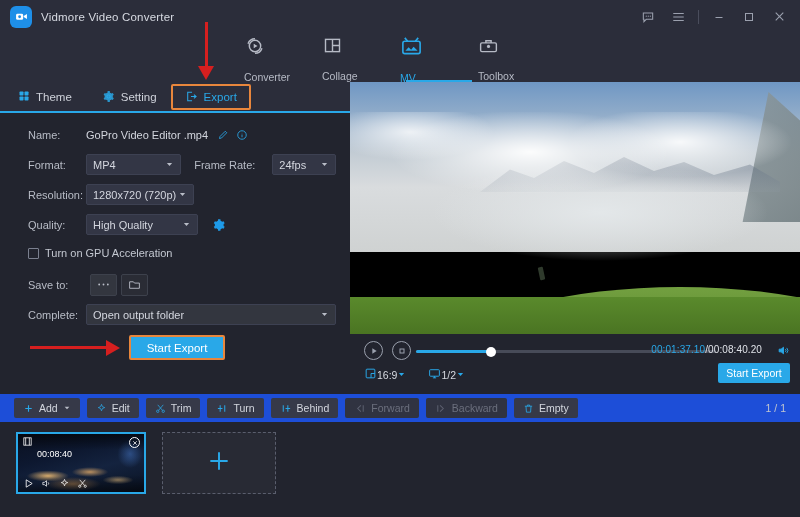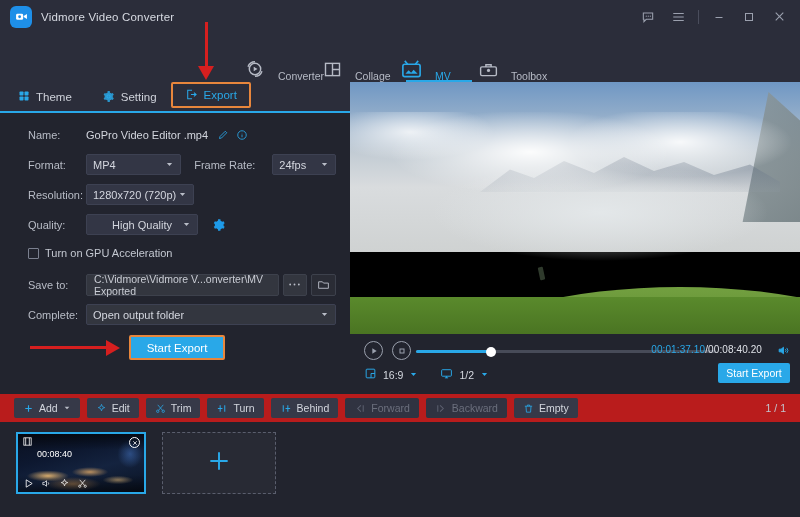--- a/index.html
+++ b/index.html
@@ -40,37 +40,37 @@
   }
   .win-sep { width:1px; height:14px; background:#4a4d5c; margin:0 5px; }
 
   
   .tabbar {
     position: absolute; left: 0; top: 33px; width: 800px; height: 49px;
     background: #2b2d3a;
     display: flex; align-items: flex-start; justify-content: center;
   }
   .tab {
-    width: 78px; height: 49px; display: flex; flex-direction: row;
-    align-items: flex-end; justify-content: flex-start; padding-top: 2px;
+    width: 78px; height: 49px; display: flex; flex-direction: column;
+    align-items: flex-start; justify-content: flex-start; padding-top: 2px;
     color: #b6bac5; font-size: 10.5px; position: relative; gap: 12px;
   }
   .tab .ticon { height: 26px; display:flex; align-items:center; }
   .tab .tlabel { margin-top: 2px; }
   .tab.active { color: #29a8e8; }
   .tab.active::after {
     content:""; position:absolute; left: 6px; right: 6px; bottom: 0;
     height: 2px; background: #29a8e8;
   }
 
   
   .subbar {
     position: absolute; left: 0; top: 82px; width: 350px; height: 30px;
     background: #2b2d3a;
-    display: flex; align-items: flex-start;
+    display: flex; align-items: center;
   }
   .subtab {
     display: flex; align-items: center; gap: 6px;
     font-size: 11.5px; color: #cfd2da; height: 30px; padding: 0 10px;
   }
   .subtab.sel { color: #29a8e8; }
   .subtab.highlighted {
     border: 2px solid #e8863c; border-radius: 2px; height: 26px;
     margin-left: 4px; padding: 0 12px;
   }
@@ -187,31 +187,31 @@
     position:absolute; left:70px; top:-3.5px; width:10px; height:10px;
     background:#fff; border-radius:50%;
   }
   .times {
     position:absolute; right:38px; top:10px; font-size:10px; letter-spacing:.1px;
   }
   .t-cur { color:#29a8e8; }
   .t-tot { color:#dfe2e8; }
   .vol { position:absolute; right:10px; top:9px; color:#29a8e8; }
   .row2 { position:absolute; left:14px; top:33px; display:flex; align-items:center; font-size:10.5px; color:#d6d9e0; }
-  .chip { display:flex; align-items:center; gap:6px; margin-right:22px; }
+  .chip { display:flex; align-items:center; margin-right:22px; }
   .start-export-sm {
     position:absolute; right:10px; top:29px; width:72px; height:20px;
     background:#29a8e8; color:#fff; font-size:10.5px;
     display:flex; align-items:center; justify-content:center; border-radius:2px;
   }
 
   
   .toolbar {
     position:absolute; left:0; top:394px; width:800px; height:28px;
-    background:#b91c1c; display:flex; align-items:center; padding-left:14px;
+    background:#1d4ed8; display:flex; align-items:center; padding-left:14px;
   }
   .tbtn {
     height:20px; background:#363948; border-radius:2px;
     display:flex; align-items:center; gap:5px; padding:0 9px;
     font-size:10.5px; color:#d3d6de; margin-right:7px;
   }
   .tbtn.dis { color:#6b6f7d; background:#303341; }
   .tbtn .ti { color:#29a8e8; display:flex; align-items:center; }
   .tbtn.dis .ti { color:#5d6170; }
   .pageno {
@@ -454,21 +454,21 @@
         <span class="caret">
           <svg width="9" height="9" viewBox="0 0 24 24" fill="#b9bdc7">
               <path d="M5 8l7 8 7-8z"></path>
             </svg>
         </span>
       </div>
     </div>
 
     <div class="row">
       <span class="lbl">Quality:</span>
-      <div class="sel-box" style="width:112px;justify-content:center;">
+      <div class="sel-box" style="width:112px;">
         <span>High Quality</span>
         <span class="caret">
           <svg width="9" height="9" viewBox="0 0 24 24" fill="#b9bdc7">
               <path d="M5 8l7 8 7-8z"></path>
             </svg>
         </span>
       </div>
       <span class="icon-btn" style="margin-left:14px;">
         <svg width="14" height="14" viewBox="0 0 24 24" fill="#1e9ae8">
           <path d="M12 8.4A3.6 3.6 0 1 0 12 15.6 3.6 3.6 0 0 0 12 8.4zm0 5.6a2 2 0 1 1 0-4 2 2 0 0 1 0 4z"></path>
@@ -477,23 +477,20 @@
       </span>
     </div>
 
     <div class="chk-row">
       <span class="chkbox"></span>
       <span class="chk-lbl">Turn on GPU Acceleration</span>
     </div>
 
     <div class="row">
       <span class="lbl">Save to:</span>
-      <div class="path-box">
-        <span>C:\Vidmore\Vidmore V...onverter\MV Exported</span>
-      </div>
       <div class="sq-btn">
         <svg width="13" height="5" viewBox="0 0 24 8" fill="#b9bdc7">
           <circle cx="4" cy="4" r="1.7"></circle>
             <circle cx="12" cy="4" r="1.7"></circle>
             <circle cx="20" cy="4" r="1.7"></circle>
         </svg>
       </div>
       <div class="sq-btn fld">
         <svg width="13" height="13" viewBox="0 0 24 24" fill="none" stroke="#b9bdc7" stroke-width="1.7">
           <path d="M3 7h7l2 2.4h9V19H3z"></path>

